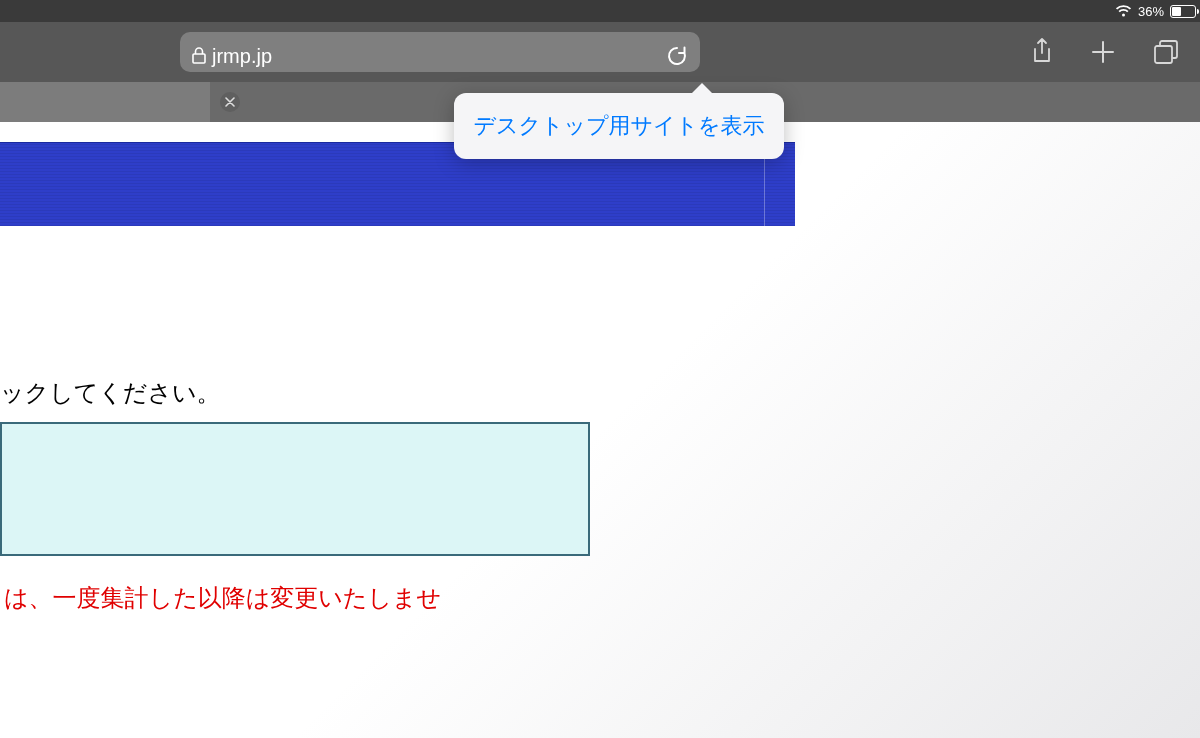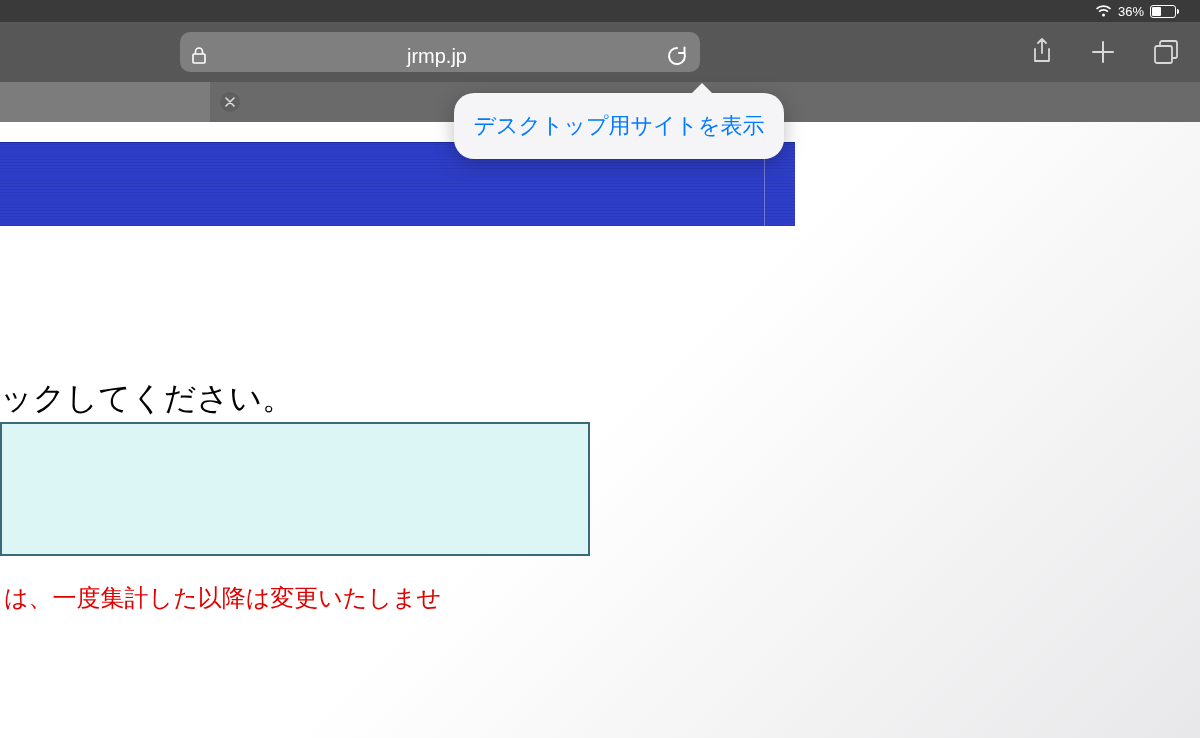--- a/index.html
+++ b/index.html
@@ -14,21 +14,21 @@
       background: #fff;
       overflow: hidden;
       position: relative;
     }
     .status-bar {
       height: 22px;
       background: #3a3a3a;
       display: flex;
       justify-content: flex-end;
       align-items: center;
-      padding-right: 24px;
+      padding-right: 4px;
       gap: 6px;
     }
     .wifi-icon svg {
       display: block;
     }
     .battery-text {
       color: #fff;
       font-size: 13px;
       font-weight: 400;
     }
@@ -67,21 +67,20 @@
     .address-bar {
       position: absolute;
       left: 180px;
       width: 520px;
       height: 40px;
       background: rgba(255,255,255,0.24);
       border-radius: 10px;
       display: flex;
       align-items: center;
       padding: 8px 8px 0 12px;
-      text-align: center;
     }
     .lock-icon {
       margin-right: 6px;
       display: flex;
     }
     .address-text {
       color: #fff;
       font-size: 20px;
       flex: 1;
     }
@@ -128,21 +127,21 @@
       cursor: pointer;
       position: absolute;
       left: 220px;
     }
     .popover {
       position: absolute;
       left: 454px;
       top: 93px;
       width: 330px;
       background: #f5f5f7;
-      border-radius: 20px;
+      border-radius: 12px;
       box-shadow: 0 4px 20px rgba(0,0,0,0.25);
       padding: 18px 12px;
       text-align: center;
       z-index: 10;
     }
     .popover::before {
       content: "";
       position: absolute;
       top: -10px;
       right: 70px;
@@ -176,21 +175,21 @@
       right: 30px;
       top: 0;
       bottom: 0;
       width: 1px;
       background: rgba(255,255,255,0.3);
     }
     .instruction-text {
       position: absolute;
       top: 255px;
       left: 0;
-      font-size: 32px;
+      font-size: 24px;
       font-family: "Hiragino Mincho ProN", serif;
       color: #000;
     }
     .input-box {
       position: absolute;
       top: 300px;
       left: 0;
       width: 590px;
       height: 134px;
       background: #dcf6f6;

